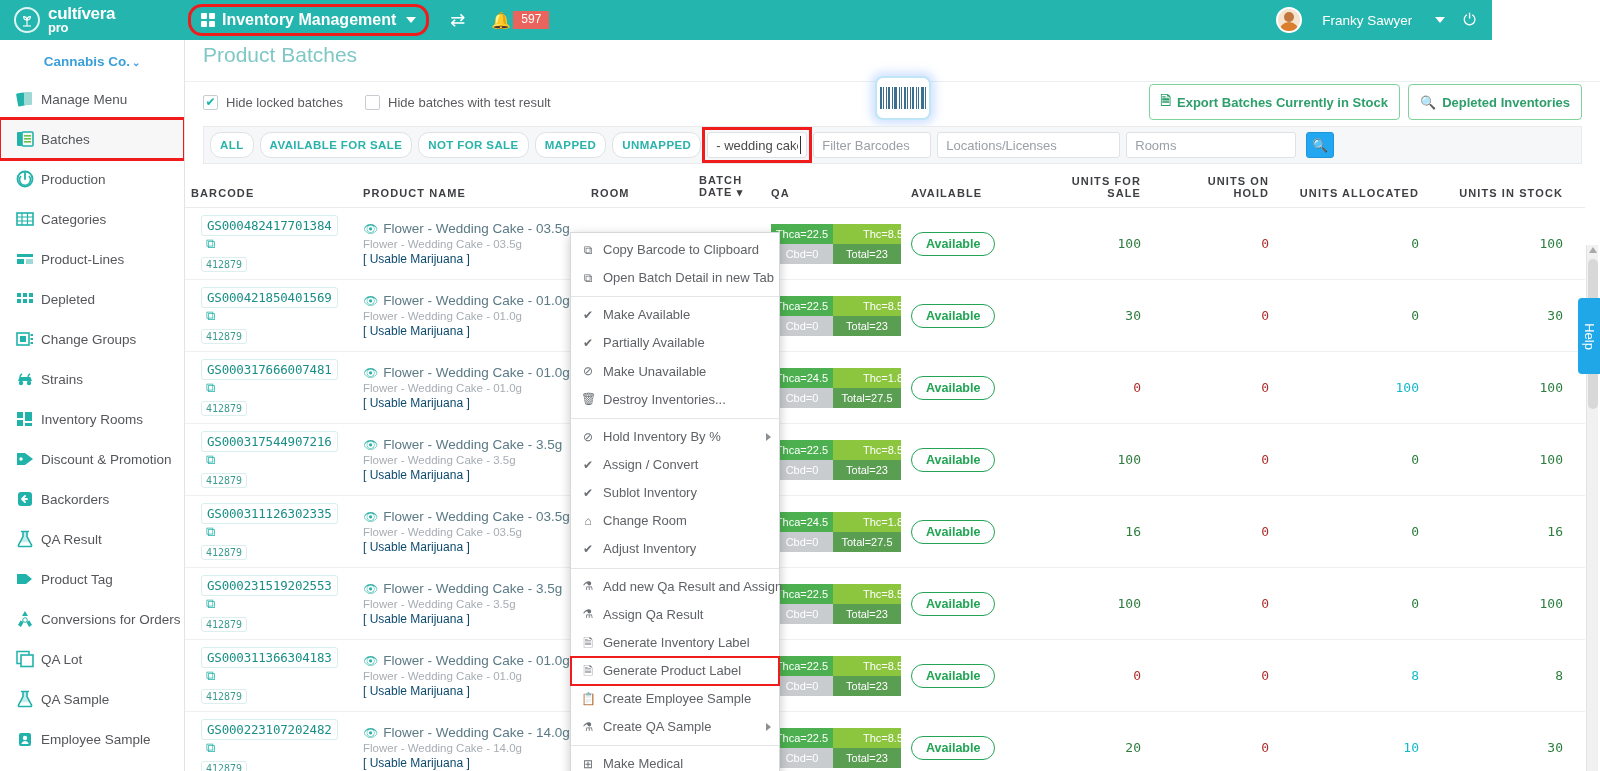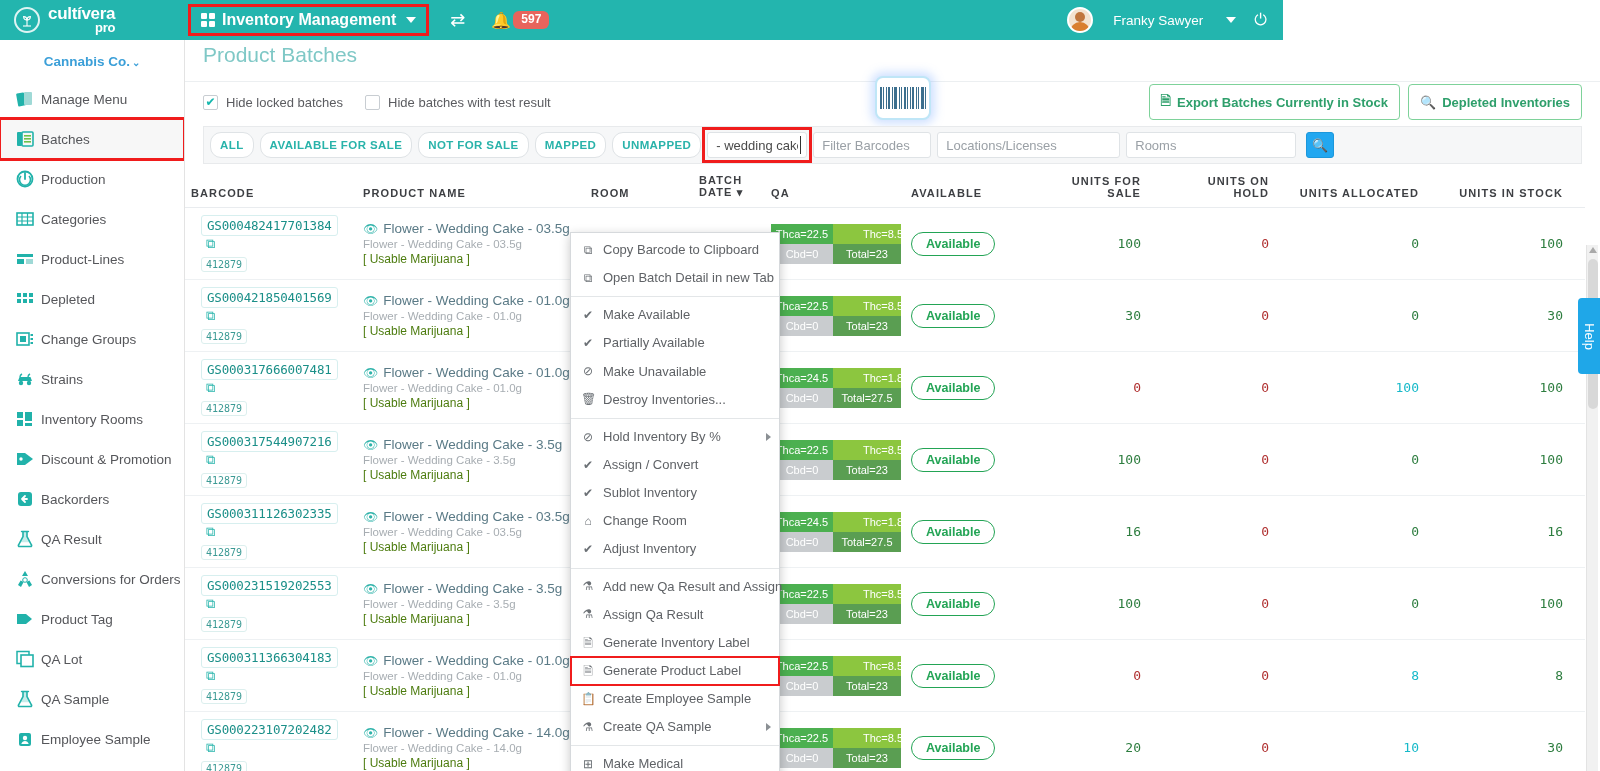--- a/index.html
+++ b/index.html
@@ -7,25 +7,24 @@
     width: 1600px; height: 771px;
     overflow: hidden;
     font-family: "Liberation Sans", sans-serif;
     background: #fff;
     color: #4a4a4a;
   }
   #app { position: relative; width: 1600px; height: 771px; }
 
   
   .topbar {
-    position: absolute; top: 0; left: 0; width: 1283px; height: 40px;
+    position: absolute; top: 0; left: 0; width: 1492px; height: 40px;
     background: #23b5ae;
     display: flex; align-items: center;
     z-index: 40;
-    text-align: right;
   }
   .brand {
     width: 185px; height: 40px; display: flex; align-items: center; gap: 8px;
     padding-left: 14px; flex: none;
   }
   .brand-logo {
     width: 26px; height: 26px; border-radius: 50%;
     border: 2px solid rgba(255,255,255,.85);
     display: flex; align-items: center; justify-content: center;
     color: #fff; font-size: 14px; line-height: 1;
@@ -38,38 +37,38 @@
   .module-btn {
     position: relative;
     display: flex; align-items: center; gap: 7px;
     color: #fff; font-size: 16px; font-weight: bold;
     padding: 4px 10px;
     margin-left: 6px;
     cursor: pointer;
     white-space: nowrap;
   }
   .red-outline {
-    outline: 3px solid #f01c1c; outline-offset: 0;
+    outline: 3px solid #f01c1c; outline-offset: 0; border-radius: 11px;
   }
   .grid-glyph {
     display: inline-grid; grid-template-columns: 6px 6px; grid-template-rows: 6px 6px;
     gap: 2px; flex: none;
   }
   .grid-glyph i { background: #fff; display: block; border-radius: 1px; }
   .caret-down {
     width: 0; height: 0; border-left: 5px solid transparent;
     border-right: 5px solid transparent; border-top: 6px solid #fff;
     display: inline-block; margin-left: 3px;
   }
   .swap-icon { color: #fff; font-size: 18px; margin-left: 24px; cursor: pointer; }
   .bell-wrap { display: flex; align-items: center; gap: 2px; margin-left: 26px; cursor: pointer; }
   .bell-icon { color: #fff; font-size: 16px; }
   .badge-count {
-    background: #e8645c; color: #fff; font-size: 12px; font-weight: bold;
-    border-radius: 6px; padding: 2px 8px; line-height: 1.1;
+    background: #e8645c; color: #fff; font-size: 12px; font-weight: normal;
+    border-radius: 0; padding: 2px 8px; line-height: 1.1;
   }
   .topbar-right {
     margin-left: auto; display: flex; align-items: center; gap: 18px; padding-right: 16px;
   }
   .user-chip { display: flex; align-items: center; gap: 20px; cursor: pointer; }
   .avatar {
     width: 26px; height: 26px; border-radius: 50%;
     background: #f3e3cf; border: 2px solid #fff; position: relative; overflow: hidden;
     flex: none;
   }
@@ -203,21 +202,21 @@
   }
   .copy-ico { color: #2bb6ad; font-size: 13px; margin-left: 5px; cursor: pointer; }
   .bc-sub {
     display: inline-block; margin-top: 5px; border: 1px solid #dcefee;
     border-radius: 3px; color: #3b9a94; font-family: "DejaVu Sans Mono", monospace;
     font-size: 10px; padding: 1px 4px;
   }
   .pn-main { color: #5a7a86; font-size: 13.5px; }
   .eye-ico { color: #2fb3aa; margin-right: 5px; font-size: 12px; }
   .pn-sub { color: #a7adb2; font-size: 11.5px; margin-top: 2px; }
-  .pn-type { color: #4d7c0f; font-size: 12px; margin-top: 2px; }
+  .pn-type { color: #0c4a6e; font-size: 12px; margin-top: 2px; }
   .room-txt { color: #6b7278; font-size: 13px; }
   .date-txt { color: #6b7278; font-size: 13px; }
 
   .qa-grid {
     display: grid; grid-template-columns: 62px 68px; grid-template-rows: 20px 20px;
     width: 130px; font-size: 11px; color: #fff; text-align: center;
   }
   .qa-grid div { display: flex; align-items: center; justify-content: center; }
   .q-thca { background: #4cb050; }
   .q-thc  { background: #8cc63f; padding-left: 32px; }
@@ -467,37 +466,37 @@
               <path d="M8 2.5v5L3.5 16a1 1 0 00.9 1.5h11.2a1 1 0 00.9-1.5L12 7.5v-5" fill="none" stroke="#21b2aa" stroke-width="1.6"></path>
               <path d="M6.6 2.5h6.8" stroke="#21b2aa" stroke-width="1.6" stroke-linecap="round"></path>
               <path d="M5.4 13.2h9.2L12 8.4V3H8v5.4z" fill="#21b2aa" opacity=".25"></path>
             </svg>
           </span>
           <span>QA Result</span>
         </div>
         <div class="side-item">
           <span class="si-icon">
             <svg width="20" height="20" viewBox="0 0 20 20">
+              <path d="M2 5h9l6 5-6 5H2z" fill="#21b2aa"></path>
+            </svg>
+          </span>
+          <span>Product Tag</span>
+        </div>
+        <div class="side-item">
+          <span class="si-icon">
+            <svg width="20" height="20" viewBox="0 0 20 20">
               <g fill="#21b2aa">
                 <path d="M10 2l3 5H7z"></path>
                 <path d="M3 16l2.6-4.6 3 1.7L6 18z"></path>
                 <path d="M17 16l-2.6-4.6-3 1.7L14 18z"></path>
                 <circle cx="10" cy="11" r="2.3" fill="#fff" stroke="#21b2aa" stroke-width="1"></circle>
               </g>
             </svg>
           </span>
           <span>Conversions for Orders</span>
-        </div>
-        <div class="side-item">
-          <span class="si-icon">
-            <svg width="20" height="20" viewBox="0 0 20 20">
-              <path d="M2 5h9l6 5-6 5H2z" fill="#21b2aa"></path>
-            </svg>
-          </span>
-          <span>Product Tag</span>
         </div>
         <div class="side-item">
           <span class="si-icon">
             <svg width="20" height="20" viewBox="0 0 20 20">
               <rect x="2" y="2.5" width="12" height="12" fill="none" stroke="#21b2aa" stroke-width="1.5"></rect>
               <rect x="6" y="6" width="12" height="11.5" fill="#fff" stroke="#21b2aa" stroke-width="1.6"></rect>
             </svg>
           </span>
           <span>QA Lot</span>
         </div>

